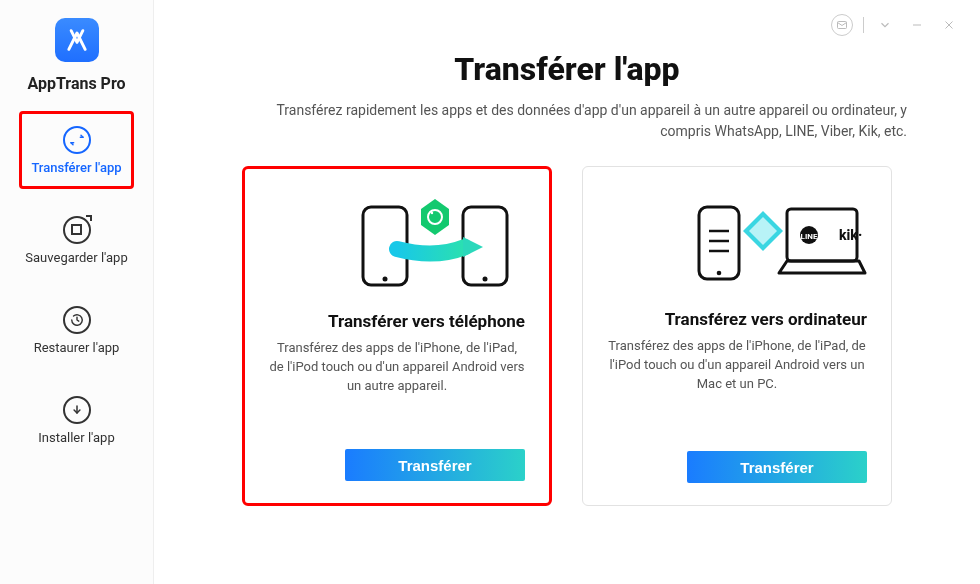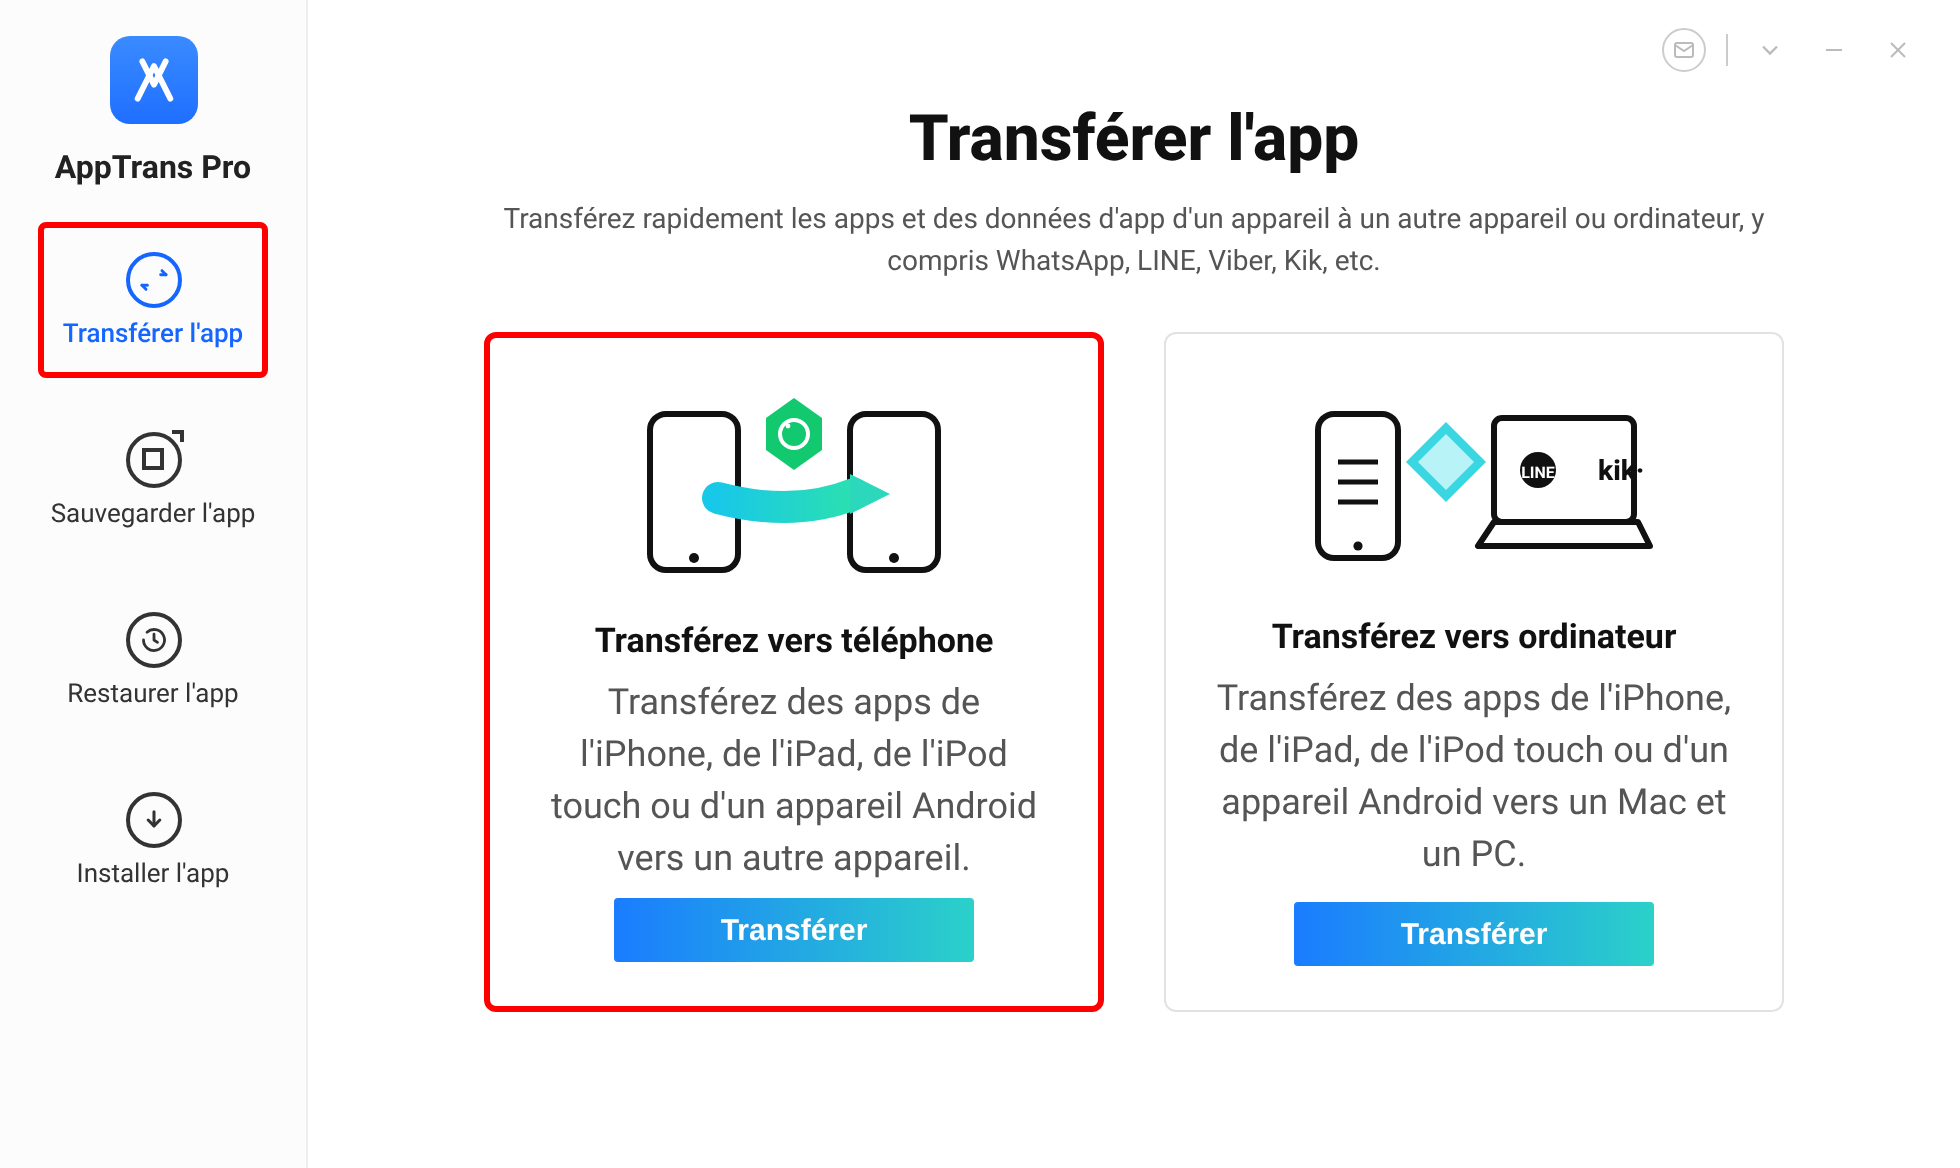--- a/index.html
+++ b/index.html
@@ -88,56 +88,56 @@
   .tb-sep { width:1px;height:16px;background:#ccc;}
   .page-title {
     font-size: 32px;
     font-weight: 800;
     color: #111;
     margin-top: 30px;
   }
   .page-sub {
     color:#555;
     font-size:14px;
-    text-align:center;
+    text-align:right;
     max-width: 680px;
     margin-top: 12px;
     line-height: 1.5;
   }
   .cards {
     display:flex;
     gap: 30px;
     margin-top: 24px;
   }
   .card {
     width: 310px;
     height: 340px;
     border: 1px solid #e2e2e2;
     border-radius: 6px;
-    display:flex;flex-direction:column;align-items:center;
+    display:flex;flex-direction:column;align-items:flex-end;
     padding: 18px 24px 22px 24px;
   }
   .card.highlight {
     border: 3px solid #ff0000;
   }
   .card-illus {
     width: 180px;
     height: 110px;
     display:flex;align-items:center;justify-content:center;
     margin-top: 2px;
     margin-bottom: 12px;
   }
   .card-title {
     font-weight: 700;
     font-size: 17px;
     color:#111;
     text-align:center;
   }
   .card-desc {
-    font-size: 18px;
+    font-size: 13px;
     color:#555;
     text-align:center;
     margin-top: 8px;
     line-height: 1.45;
   }
   .card-btn {
     margin-top: auto;
     width: 180px;
     height: 32px;
     border:none;
@@ -251,21 +251,21 @@
               </defs>
             <path d="M52 60 Q90 70 120 58" stroke="url(#a1)" stroke-width="16" fill="none" stroke-linecap="round"></path>
             <polygon points="118,48 138,58 118,68" fill="#2bd8bb"></polygon>
             <g transform="translate(76,10)">
               <polygon points="14,0 28,10 28,26 14,36 0,26 0,10" fill="#13c96f"></polygon>
               <circle cx="14" cy="18" r="7" fill="none" stroke="#fff" stroke-width="2"></circle>
               <circle cx="11" cy="14" r="1.2" fill="#fff"></circle>
             </g>
           </svg>
         </div>
-        <div class="card-title">Transférez vers téléphone</div>
+        <div class="card-title">Transférer vers téléphone</div>
         <div class="card-desc">Transférez des apps de l'iPhone, de l'iPad, de l'iPod touch ou d'un appareil Android vers un autre appareil.</div>
         <button class="card-btn">Transférer</button>
       </div>
 
       <div class="card">
         <div class="card-illus">
           <svg width="180" height="110" viewBox="0 0 180 110">
             <rect x="12" y="20" width="40" height="72" rx="8" fill="none" stroke="#111" stroke-width="3"></rect>
             <circle cx="32" cy="86" r="2.3" fill="#111"></circle>
             <line x1="22" y1="44" x2="42" y2="44" stroke="#111" stroke-width="2.5"></line>

